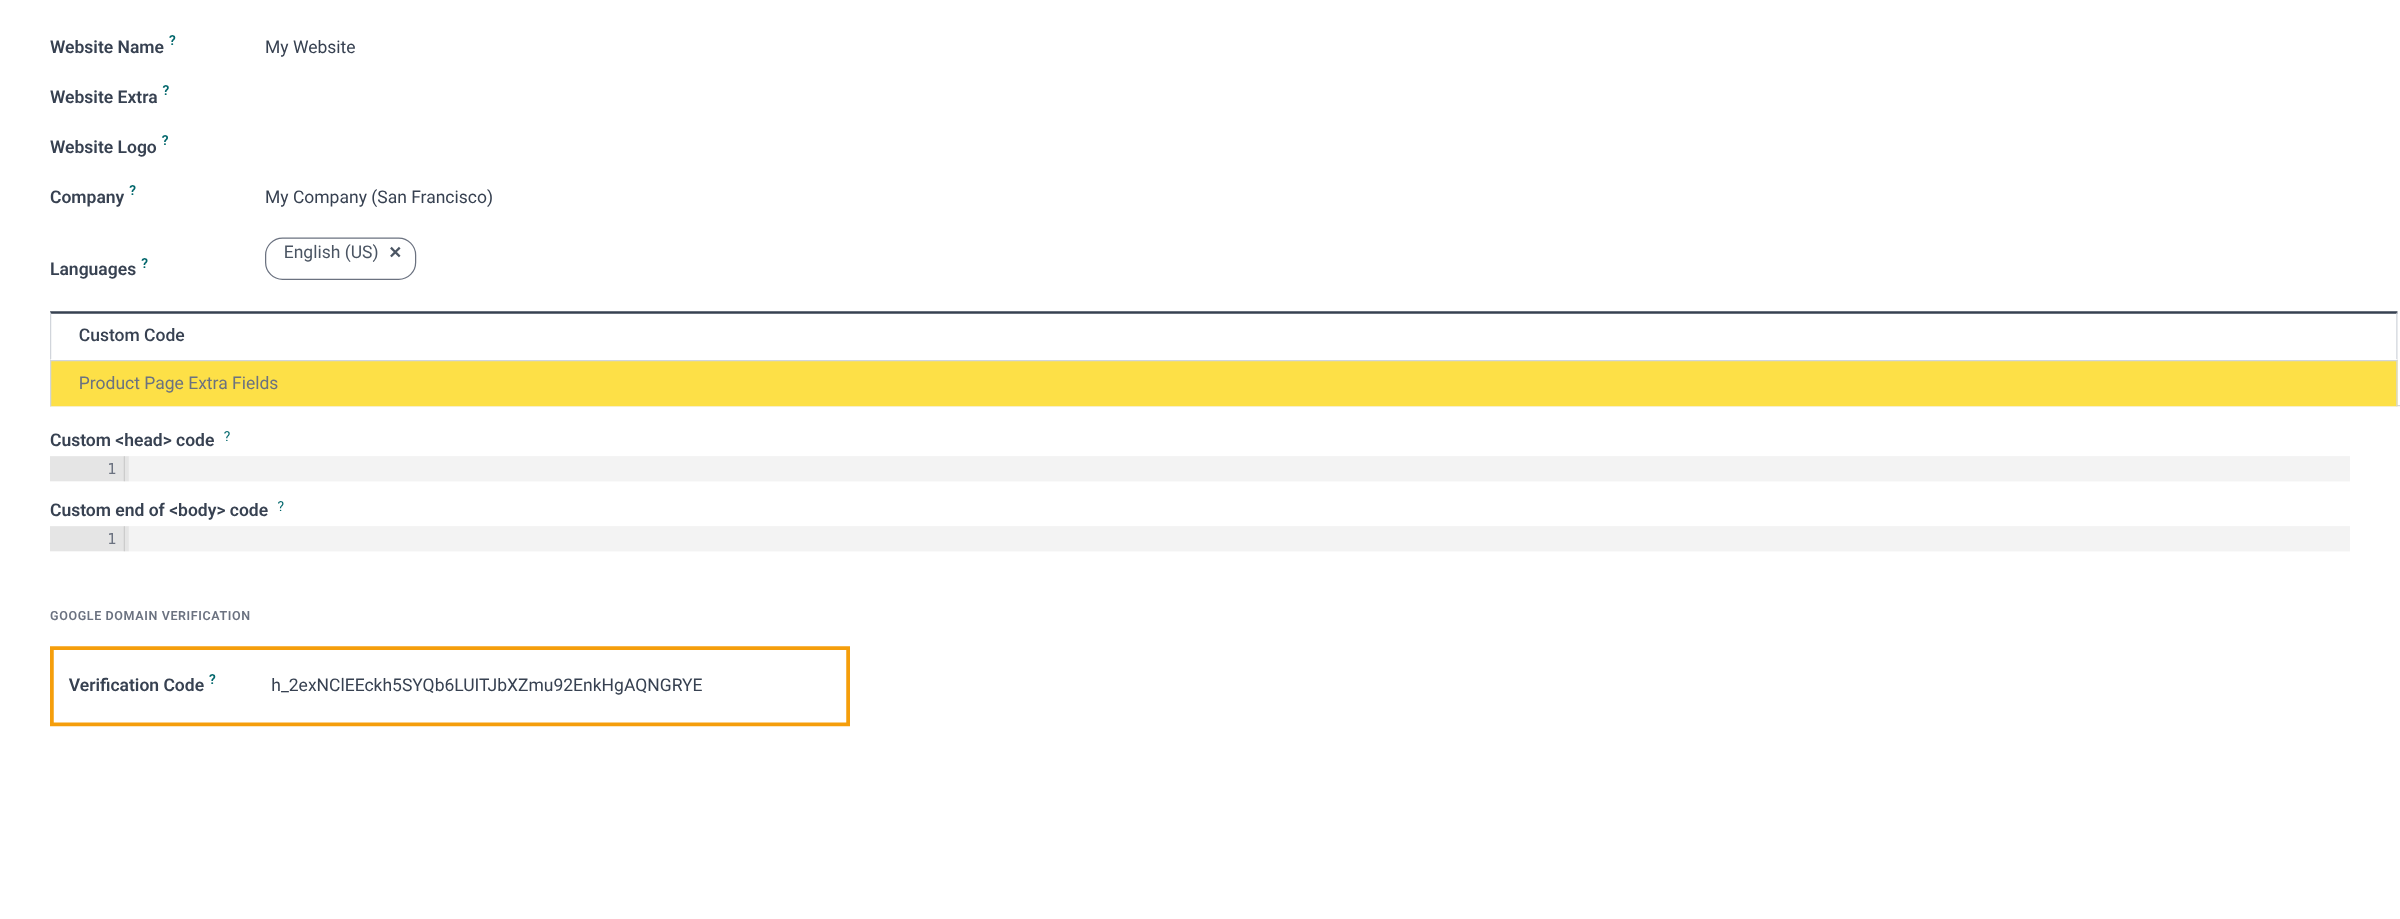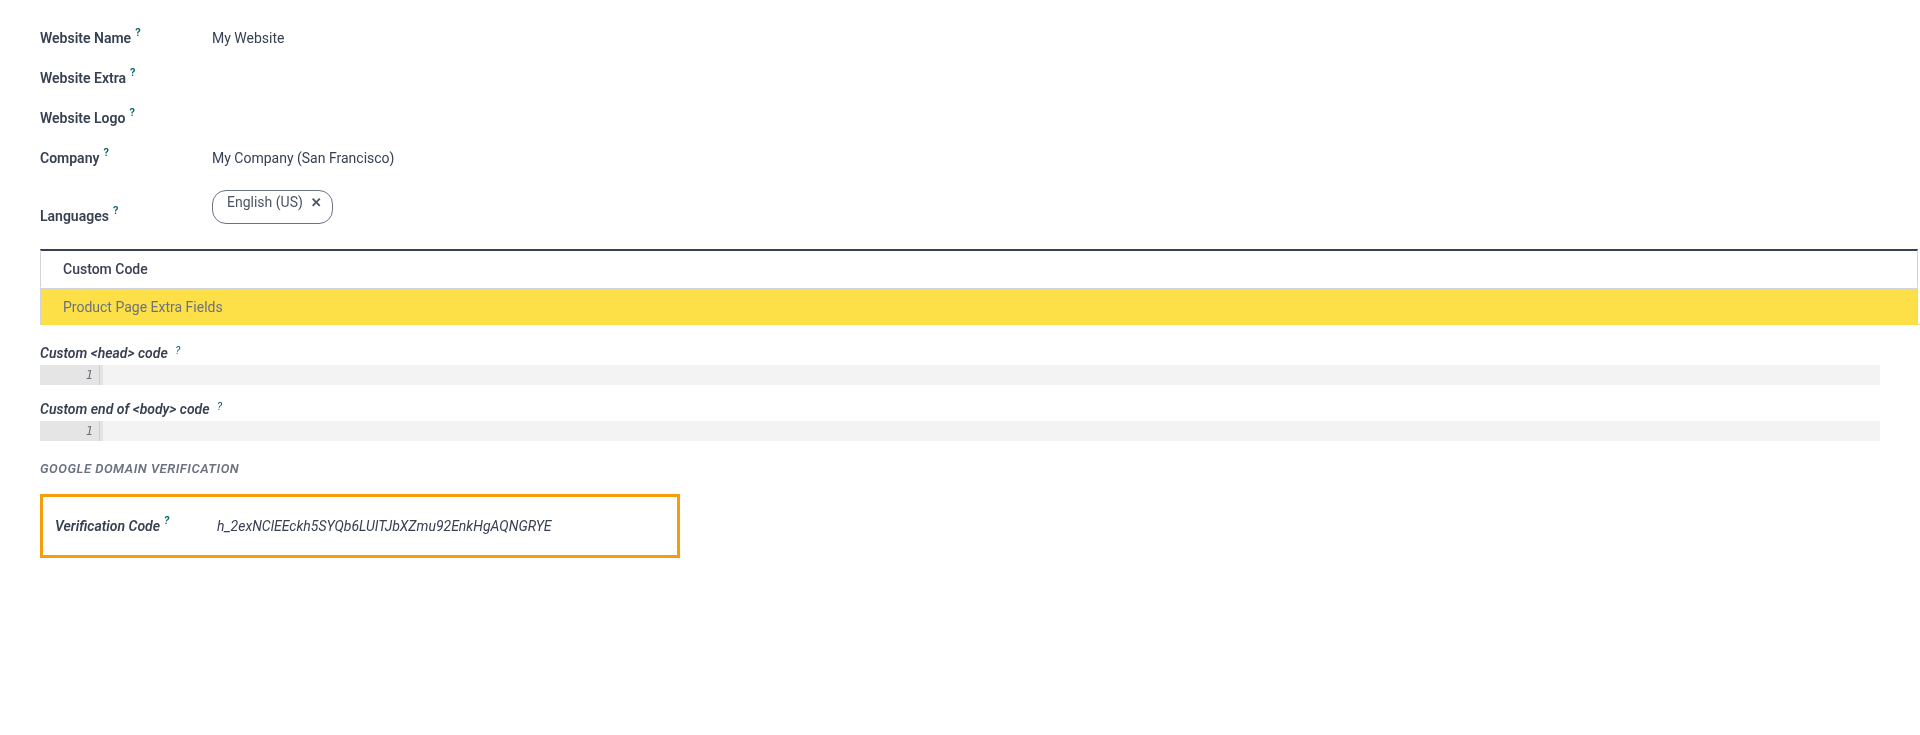--- a/index.html
+++ b/index.html
@@ -82,21 +82,20 @@
     color: #374151;
     border-bottom: 1px solid #fff;
     border-top: 2px solid #374151;
   }
   .tab.inactive {
     background: #fde047;
     color: #6b7280;
   }
   .tab-content {
     padding: 20px 40px 40px 40px;
-    font-style: italic;
   }
   .code-section {
     margin-bottom: 16px;
   }
   .code-label {
     font-weight: 600;
     color: #374151;
     margin-bottom: 4px;
     display: inline-block;
   }
@@ -116,24 +115,24 @@
     line-height: 20px;
     border-right: 1px solid #ccc;
   }
   .code-body {
     flex: 1;
     background: #f3f3f3;
     border-left: 3px solid #e5e5e5;
   }
   .section-title {
     color: #6b7280;
-    font-size: 13px;
+    font-size: 10px;
     font-weight: 600;
     letter-spacing: 0.5px;
-    margin-top: 20px;
+    margin-top: 47px;
     margin-bottom: 18px;
   }
   .highlight-box {
     border: 3px solid #f59e0b;
     padding: 21px 12px;
     display: flex;
     align-items: center;
     width: 640px;
   }
   .highlight-box .form-label { width: 162px; }

